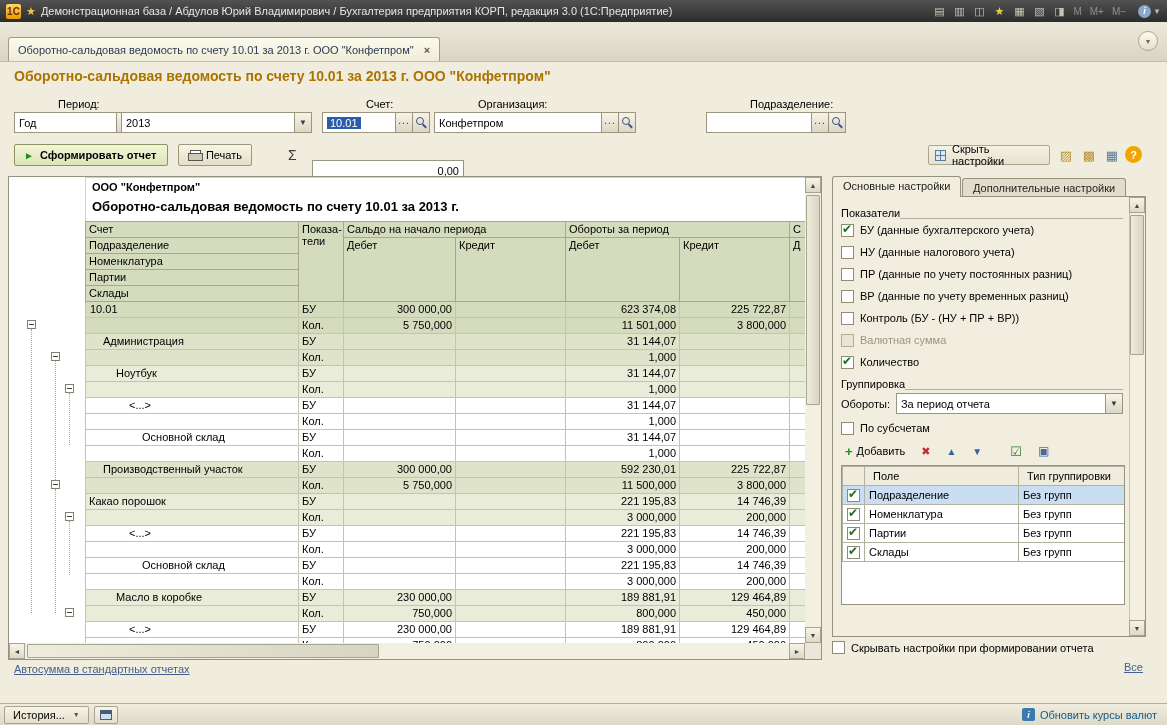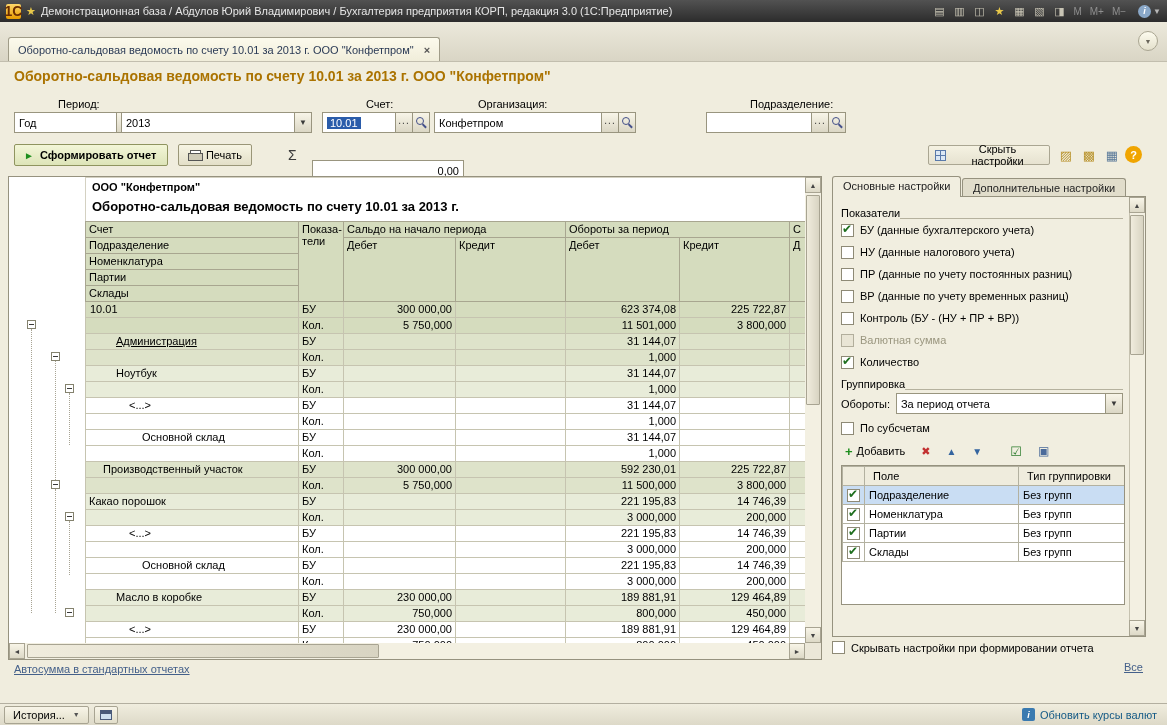--- a/index.html
+++ b/index.html
@@ -3,21 +3,21 @@
 <meta charset="utf-8">
 <style>
   * { margin:0; padding:0; box-sizing:border-box; }
   html,body { width:1167px; height:725px; }
   body { font-family:"Liberation Sans",sans-serif; font-size:11px; color:#000; background:#f0edde; overflow:hidden; }
   .window { position:relative; width:1167px; height:725px; overflow:hidden; background:#f0edde; }
 
   
   .titlebar { position:absolute; top:0; left:0; right:0; height:22px;
     background:linear-gradient(#525252,#2c2c2c); display:flex; align-items:center; gap:5px; padding:0 6px; color:#e6e6e6; }
-  .logo-chip { width:15px; height:15px; min-width:15px; background:linear-gradient(#ffd76a,#e89b00); color:#6b2d00; font-weight:bold; font-size:14px; display:flex; align-items:center; justify-content:center; border-radius:2px; }
+  .logo-chip { width:15px; height:15px; min-width:15px; background:linear-gradient(#ffd76a,#e89b00); color:#6b2d00; font-weight:bold; font-size:10px; display:flex; align-items:center; justify-content:center; border-radius:2px; }
   .tb-star { color:#e8c84a; font-size:11px; }
   .tb-title { white-space:nowrap; overflow:hidden; font-size:11px; }
   .tb-spacer { flex:1; }
   #tb-icons { display:flex; align-items:center; gap:2px; }
   .tb-icon { width:18px; height:16px; display:flex; align-items:center; justify-content:center; color:#c8c4b4; font-size:11px; }
   .tb-icon[data-name="favorites-icon"] { color:#e8c84a; }
   .tb-mem { color:#8f8f8f; font-size:10px; padding:0 3px; }
   .tb-info { display:flex; align-items:center; gap:2px; margin-left:4px; }
   .info-ic { width:13px; height:13px; border-radius:50%; background:#8aa8c8; color:#fff; font-size:9px; font-weight:bold; display:flex; align-items:center; justify-content:center; font-style:italic; }
   .tb-caret { color:#b8b8b8; font-size:8px; }
@@ -45,21 +45,21 @@
     border:1px solid #9a9678; background:linear-gradient(#f7f5e4,#e3dfc8); border-radius:2px; }
   .btn-generate { left:14px; width:154px; background:linear-gradient(#f3f6d8,#dde4b8); border-color:#8f945f; font-weight:bold; }
   .play-ic { color:#1e8e1e; font-size:10px; }
   .btn-print { left:178px; width:74px; }
   .print-ic { width:13px; height:11px; position:relative; }
   .print-ic::before { content:""; position:absolute; left:2px; top:0; width:9px; height:4px; background:#fff; border:1px solid #555; }
   .print-ic::after { content:""; position:absolute; left:0; top:3px; width:13px; height:6px; background:#cfcbb8; border:1px solid #555; }
   .sigma { position:absolute; top:147px; left:288px; font-size:14px; color:#3a3a3a; }
   .sum-field { left:312px; width:152px; }
   .sum-field .txt { justify-content:flex-end; }
-  .btn-hide-settings { left:928px; width:122px; top:145px; height:20px; background:linear-gradient(#f5f2e2,#e6e2d0); border-color:#aaa692; padding:0 6px;text-align:center; }
+  .btn-hide-settings { left:928px; width:122px; top:145px; height:20px; background:linear-gradient(#f5f2e2,#e6e2d0); border-color:#aaa692; padding:0 6px; }
   .grid-ic { width:11px; height:11px; min-width:11px; border:1px solid #5a7aaa; position:relative; background:#dce8f4; }
   .grid-ic::before { content:""; position:absolute; left:4px; top:0; bottom:0; width:1px; background:#5a7aaa; }
   .grid-ic::after { content:""; position:absolute; top:4px; left:0; right:0; height:1px; background:#5a7aaa; }
   #panel-icons { position:absolute; top:145px; left:1056px; display:flex; gap:3px; }
   .act-icon { width:20px; height:20px; display:flex; align-items:center; justify-content:center; font-size:13px; color:#8a8a6a; }
   .act-icon[data-name="save-settings-icon"], .act-icon[data-name="load-settings-icon"] { color:#b8922a; }
   .act-icon[data-name="report-settings-icon"] { color:#5a7a9a; }
   .act-icon[data-name="help-icon"] { width:17px; height:17px; margin-top:1px; border-radius:50%; background:#f0a500; color:#fff; font-weight:bold; font-size:11px; }
 
   
@@ -300,21 +300,21 @@
             <tr class="lv0" data-name="report-row">
               <td data-name="report-cell" style="padding-left: 4px;"></td>
               <td data-name="report-cell">Кол.</td>
               <td class="num" data-name="report-cell">5 750,000</td>
               <td class="num" data-name="report-cell"></td>
               <td class="num" data-name="report-cell">11 501,000</td>
               <td class="num" data-name="report-cell">3 800,000</td>
               <td data-name="report-cell"></td>
             </tr>
             <tr class="lv1" data-name="report-row">
-              <td data-name="report-cell" style="padding-left: 30px; text-decoration: underline;">Администрация</td>
+              <td data-name="report-cell" style="padding-left: 17px;">Администрация</td>
               <td data-name="report-cell">БУ</td>
               <td class="num" data-name="report-cell"></td>
               <td class="num" data-name="report-cell"></td>
               <td class="num" data-name="report-cell">31 144,07</td>
               <td class="num" data-name="report-cell"></td>
               <td data-name="report-cell"></td>
             </tr>
             <tr class="lv1" data-name="report-row">
               <td data-name="report-cell" style="padding-left: 17px;"></td>
               <td data-name="report-cell">Кол.</td>

